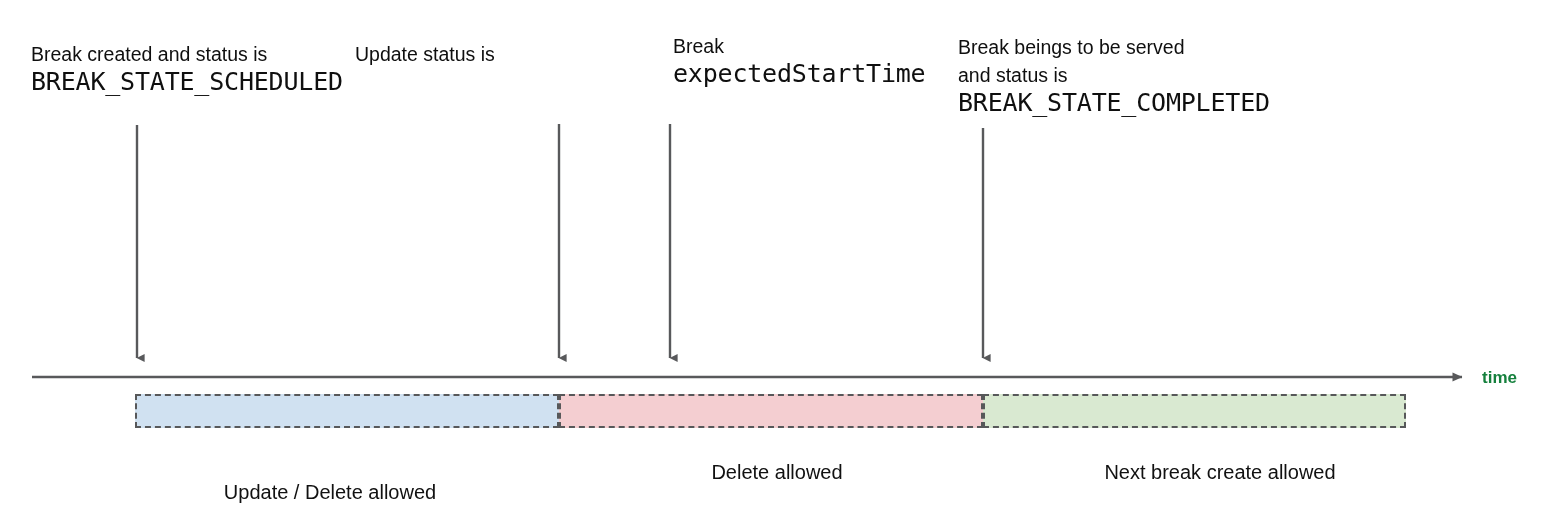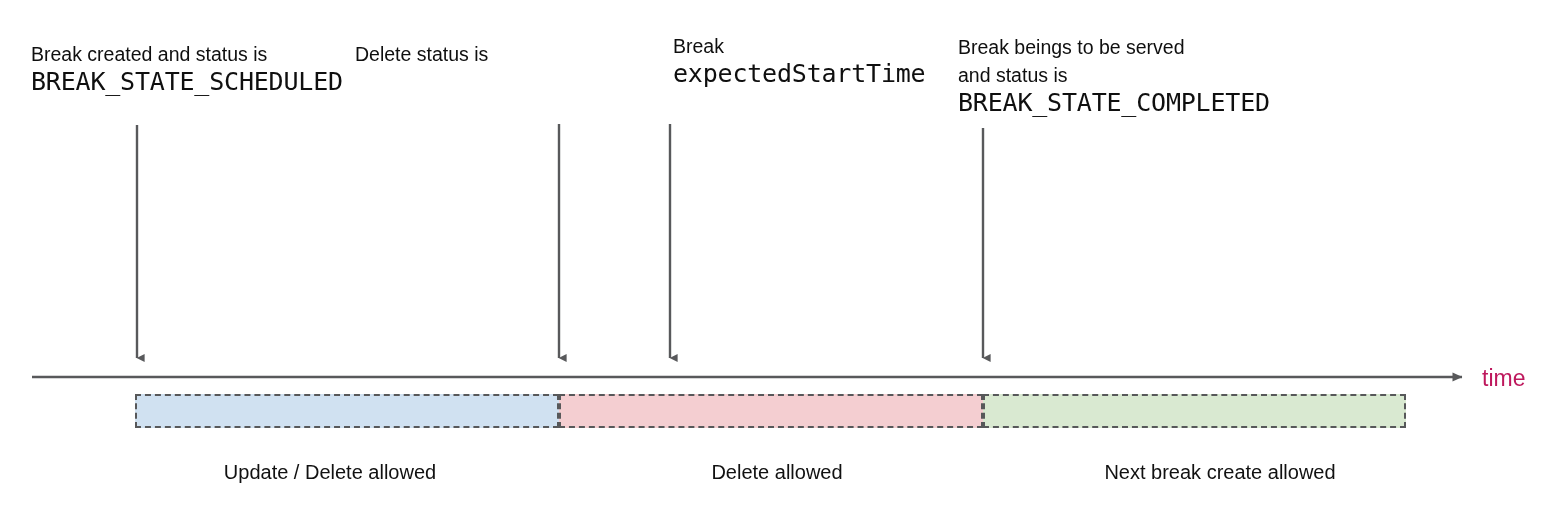--- a/index.html
+++ b/index.html
@@ -52,24 +52,25 @@
   }
 
   .svg-layer {
     position: absolute;
     left: 0;
     top: 0;
   }
 
   .axis-caption {
     position: absolute;
-    font-size: 23px;
+    font-size: 17px;
     line-height: 24px;
-    color: #be185d;
+    color: #15803d;
     white-space: nowrap;
+    font-weight: bold;
   }
 
   .band {
     position: absolute;
     height: 34px;
     top: 394px;
     border: 2px dashed #57585a;
     box-sizing: border-box;
   }
 </style>
@@ -77,21 +78,21 @@
 <body>
 
 <div id="diagram">
 
   <div class="anno" style="left:31px; top:40px;">
     <span class="plain">Break created and status is</span>
     <span class="code">BREAK_STATE_SCHEDULED</span>
   </div>
 
   <div class="anno" style="left:355px; top:40px;">
-    <span class="plain">Delete status is</span>
+    <span class="plain">Update status is</span>
   </div>
 
   <div class="anno" style="left:673px; top:32px;">
     <span class="plain">Break</span>
     <span class="code">expectedStartTime</span>
   </div>
 
   <div class="anno" style="left:958px; top:33px;">
     <span class="plain">Break beings to be served</span>
     <span class="plain">and status is</span>
@@ -118,17 +119,17 @@
 
     <line x1="32" y1="377" x2="1462" y2="377" stroke="#58595b" stroke-width="2.4" marker-end="url(#right-head)"></line>
   </svg>
 
   <div class="axis-caption" style="left:1482px; top:366px;">time</div>
 
   <div class="band" style="left:135px; width:424px; background:#d0e1f1;"></div>
   <div class="band" style="left:559px; width:424px; background:#f4ced1;"></div>
   <div class="band" style="left:983px; width:423px; background:#d9e9d1;"></div>
 
-  <div class="phase-label" style="left:330px; top:460px;text-align:right;">Update / Delete allowed</div>
+  <div class="phase-label" style="left:330px; top:480px;text-align:right;">Update / Delete allowed</div>
   <div class="phase-label" style="left:777px; top:460px;text-align:right;">Delete allowed</div>
   <div class="phase-label" style="left:1220px; top:460px;">Next break create allowed</div>
 
 </div>
 
 </body></html>

